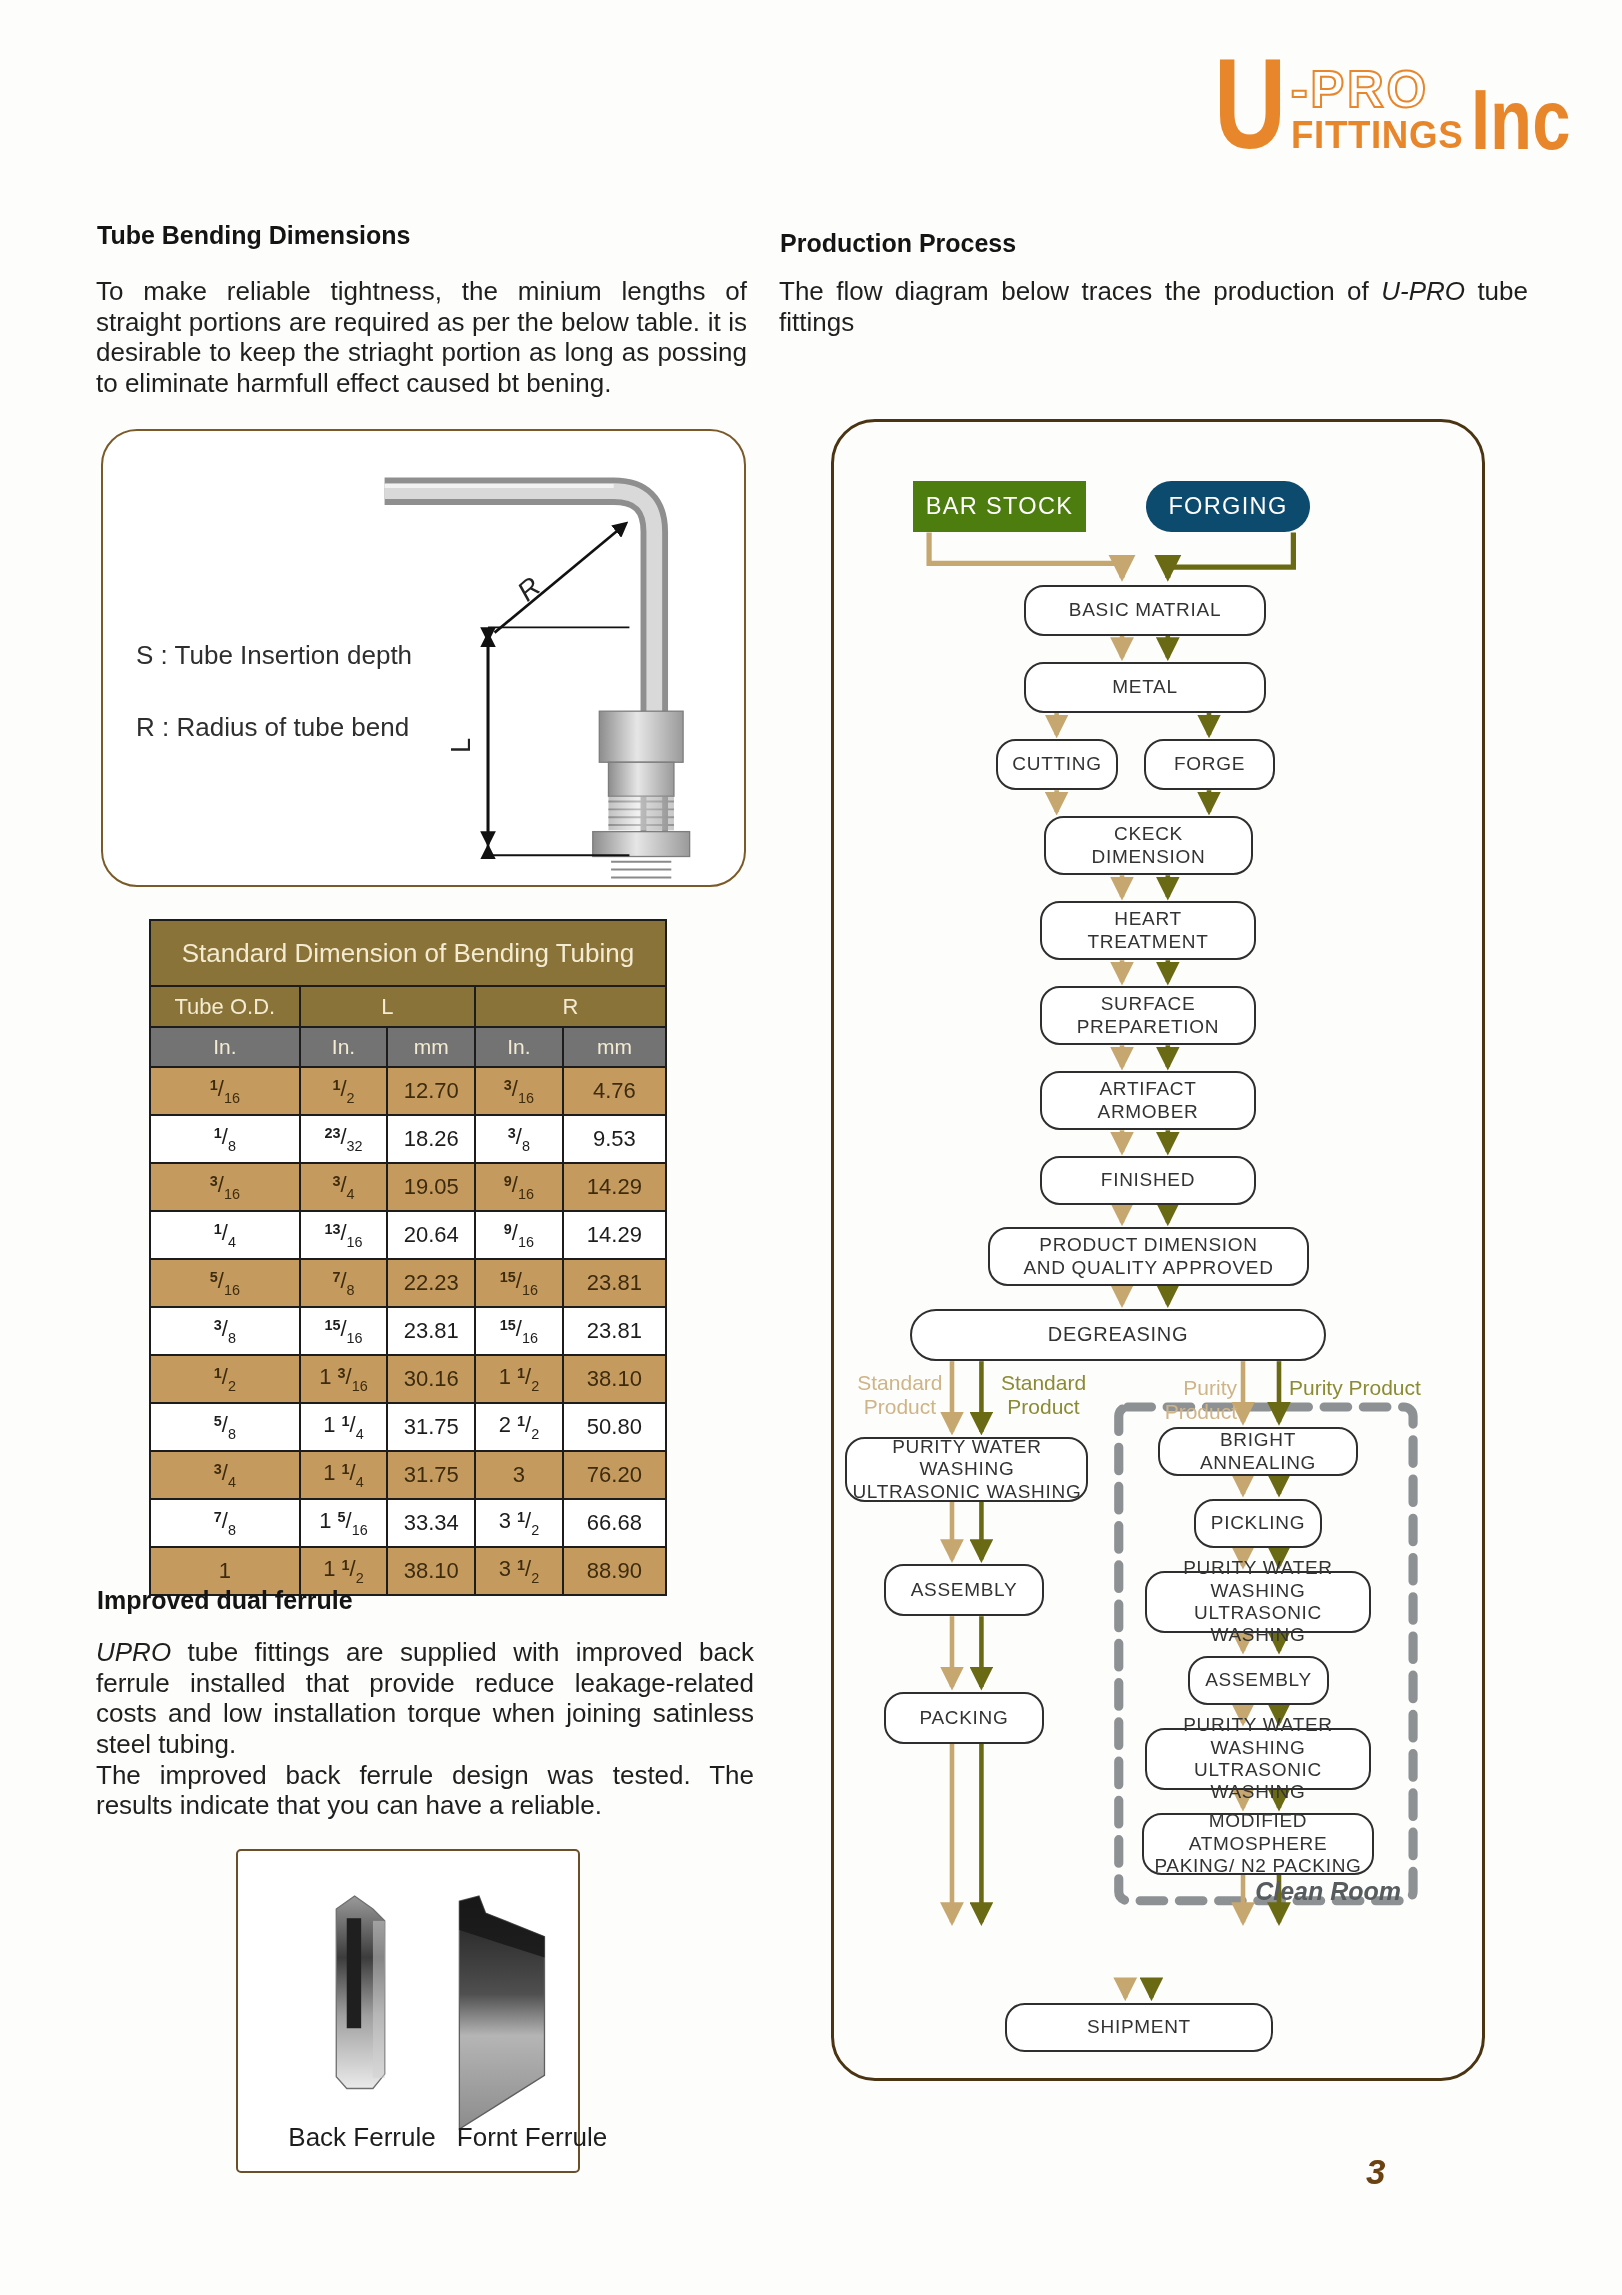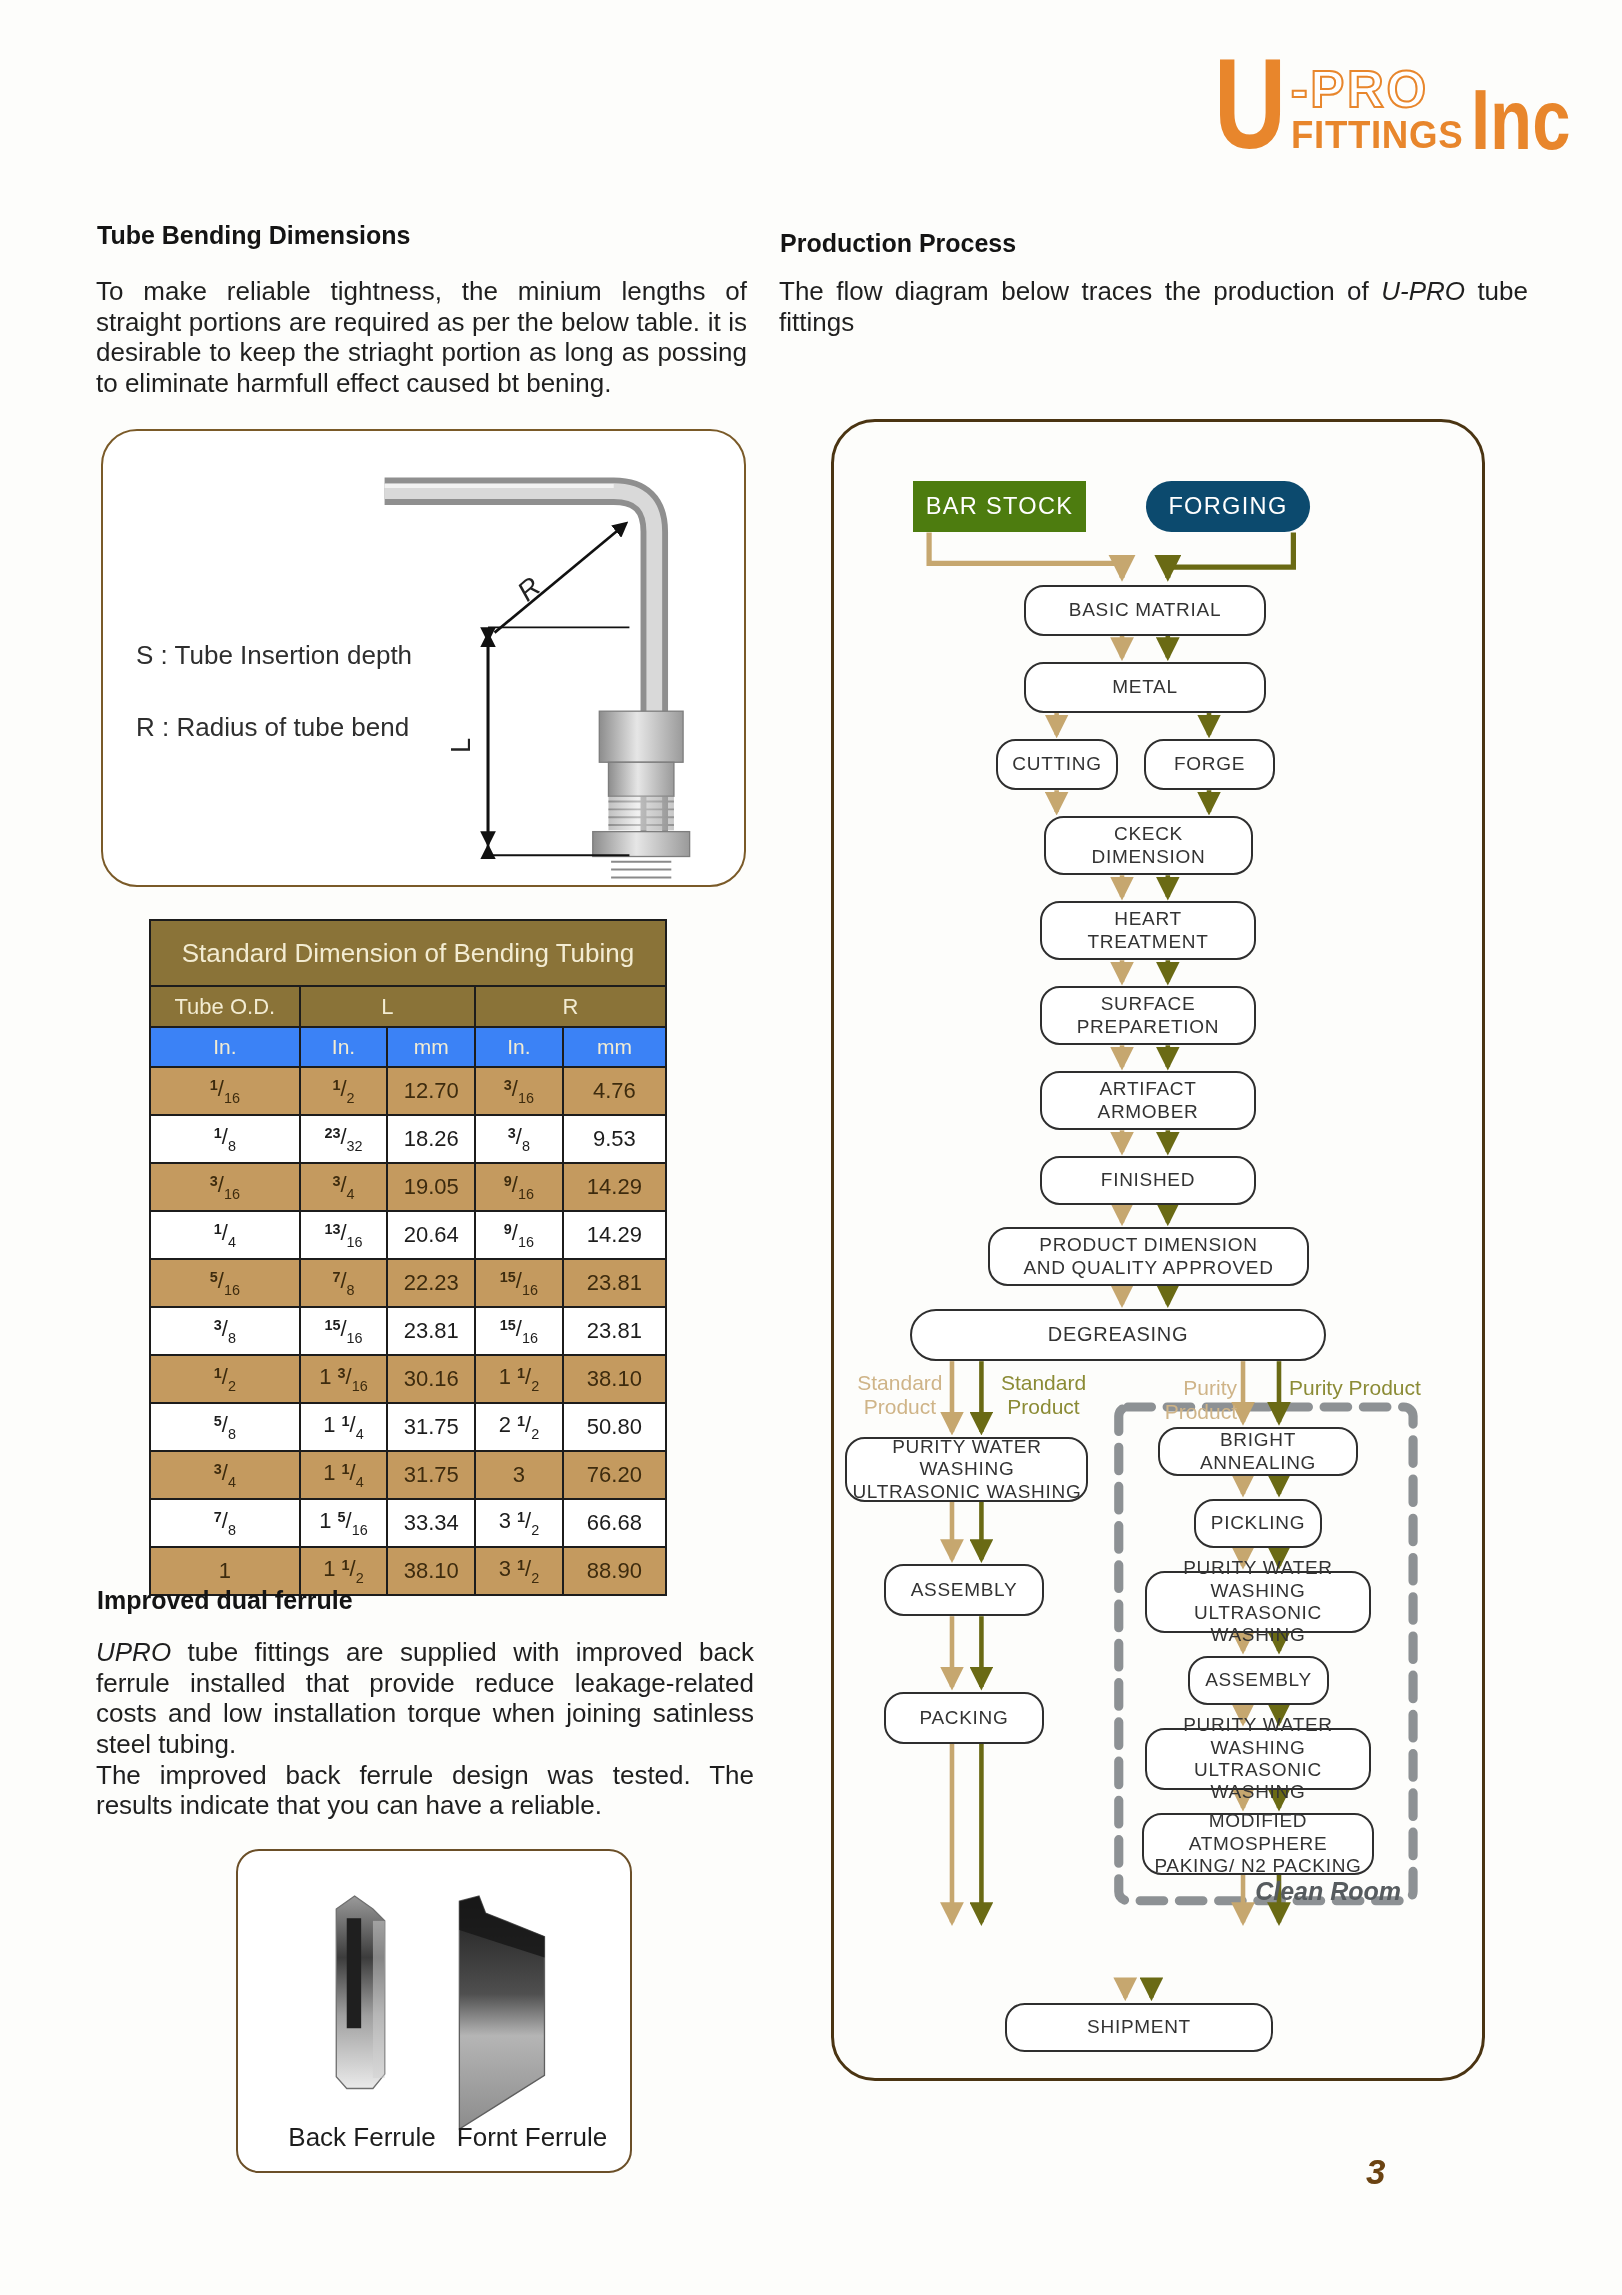--- a/index.html
+++ b/index.html
@@ -22,30 +22,30 @@
   
   .bend-box{position:absolute;left:101px;top:429px;width:645px;height:458px;background:#fff;
             border:2.6px solid #7a5a28;border-radius:36px;box-sizing:border-box;}
   .legend{position:absolute;left:33px;width:281px;font-size:26px;color:#2e2e2e;line-height:1.2;}
   
   .dim-table{position:absolute;left:149px;top:919px;width:518px;border-collapse:collapse;
              font-size:22px;table-layout:fixed;}
   .dim-table td,.dim-table th{border:2px solid #1c1c1c;text-align:center;vertical-align:middle;padding:0;}
   .dim-table .t-title{background:#8a7338;color:#f3ecd2;font-size:26px;height:64px;font-weight:normal;}
   .dim-table .t-group{background:#8a7338;color:#f3ecd2;font-size:22px;height:39px;font-weight:normal;}
-  .dim-table .t-sub{background:#3b82f6;color:#f3ecd2;font-size:21px;height:38px;font-weight:normal;}
+  .dim-table .t-sub{background:#737373;color:#f3ecd2;font-size:21px;height:38px;font-weight:normal;}
   .dim-table .r-tan{background:#c49a5f;color:#3d2b0e;}
   .dim-table .r-white{background:#fff;color:#1d1d1d;}
   .dim-table tr.data td{height:46px;}
   .dim-table sup{font-size:14.4px;font-weight:bold;vertical-align:6.5px;}
   .dim-table sub{font-size:14.4px;vertical-align:-6.5px;}
   .dim-table .lead{font-size:22px;}
   
-  .ferrule-box{position:absolute;left:236px;top:1849px;width:396px;height:324px;background:#fff;
-               border:2.6px solid #6b4f28;border-radius:23px;box-sizing:border-box;}
+  .ferrule-box{position:absolute;left:236px;top:1849px;width:344px;height:324px;background:#fff;
+               border:2.6px solid #6b4f28;border-radius:5px;box-sizing:border-box;}
   .ferrule-label{position:absolute;bottom:18.3px;font-size:26px;color:#1d1d1d;text-align:center;}
   
   .flow{position:absolute;left:831px;top:419px;width:654px;height:1662px;}
   .flow-border{position:absolute;inset:0;border:3.3px solid #4a3412;border-radius:44px;pointer-events:none;}
   .node{position:absolute;display:flex;align-items:center;justify-content:center;text-align:center;
         background:#fff;border:2px solid #2e2e2e;border-radius:19.6px;color:#333;
         font-size:19px;letter-spacing:0.7px;line-height:1.18;white-space:pre-line;box-sizing:border-box;}
   .node.wide{border-radius:26px;font-size:20px;}
   .node.src-tan{background:#4d7c0f;border:none;border-radius:0;color:#fff;font-size:23.6px;letter-spacing:1.3px;}
   .node.src-olive{background:#0c4a6e;border:none;border-radius:29px;color:#fff;font-size:23.6px;letter-spacing:1.3px;}

